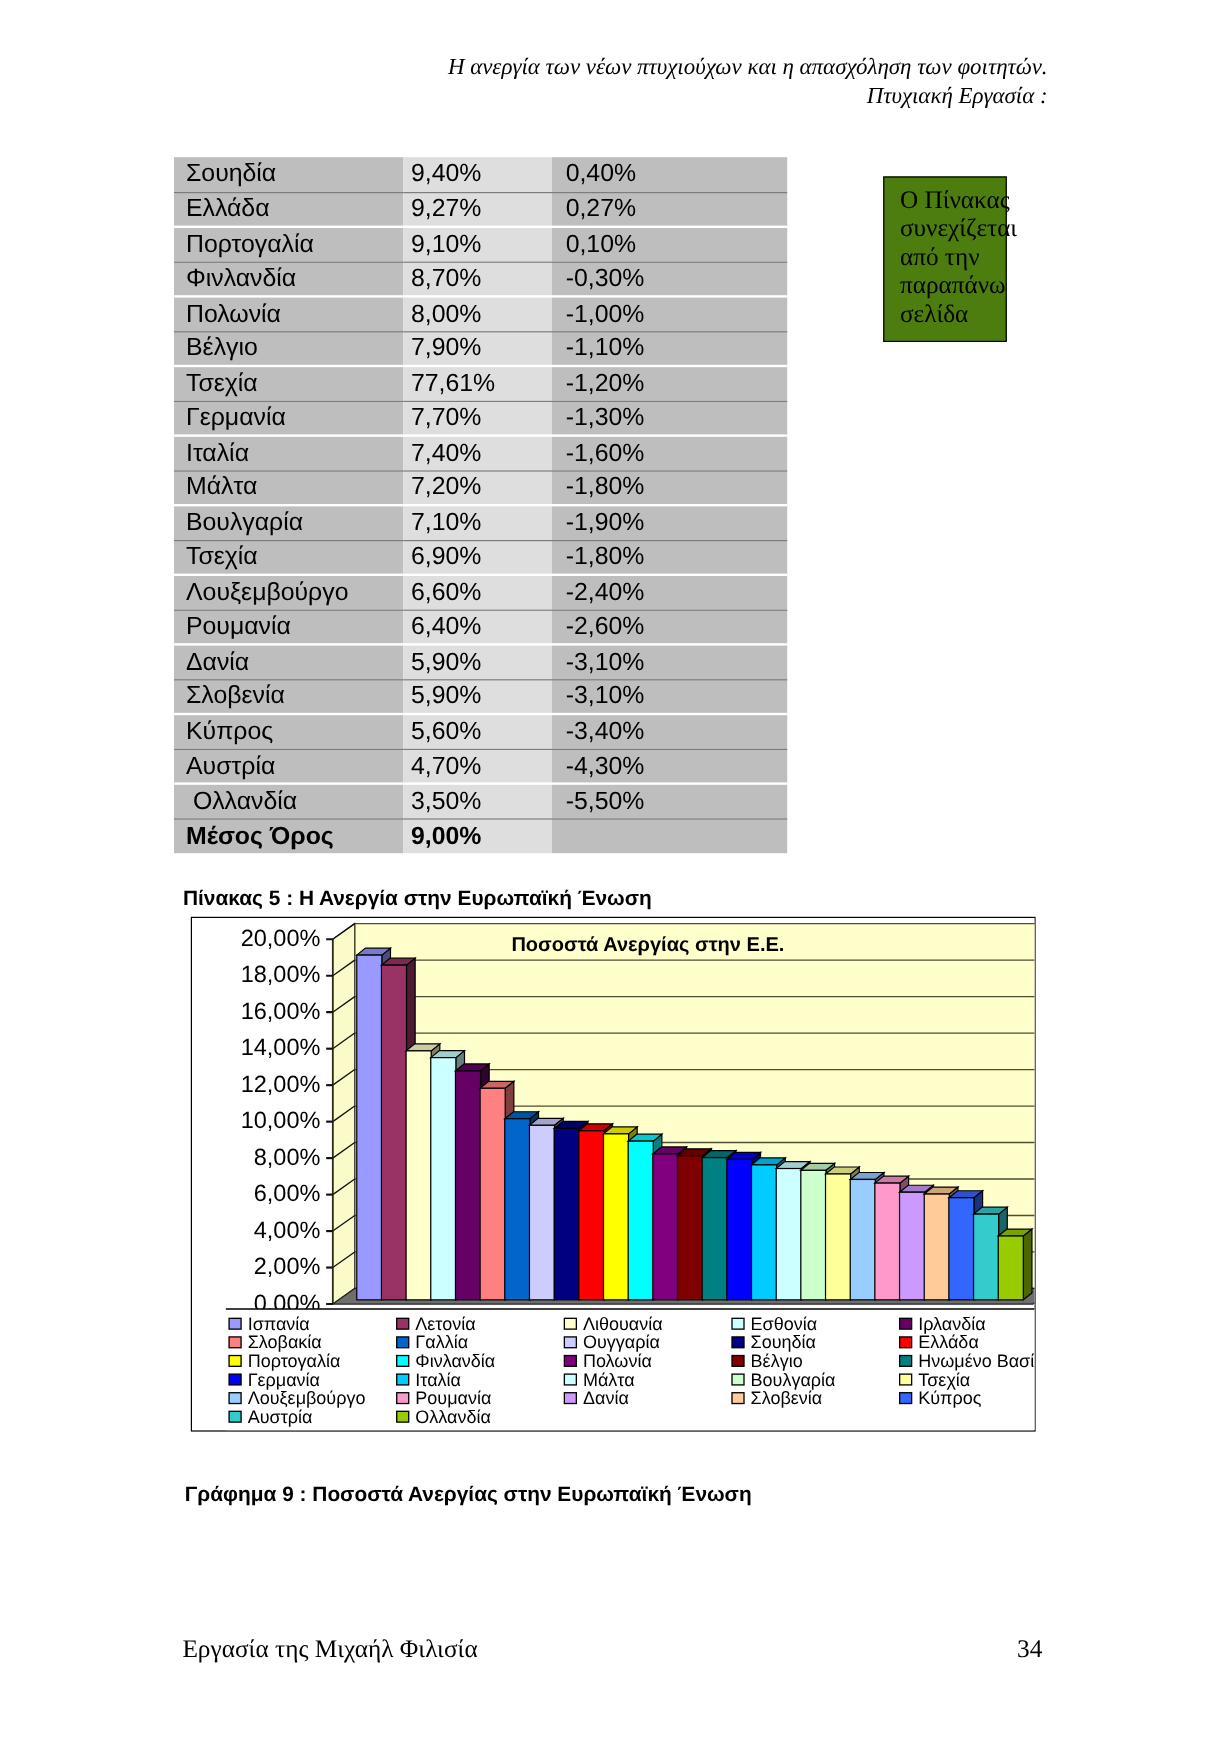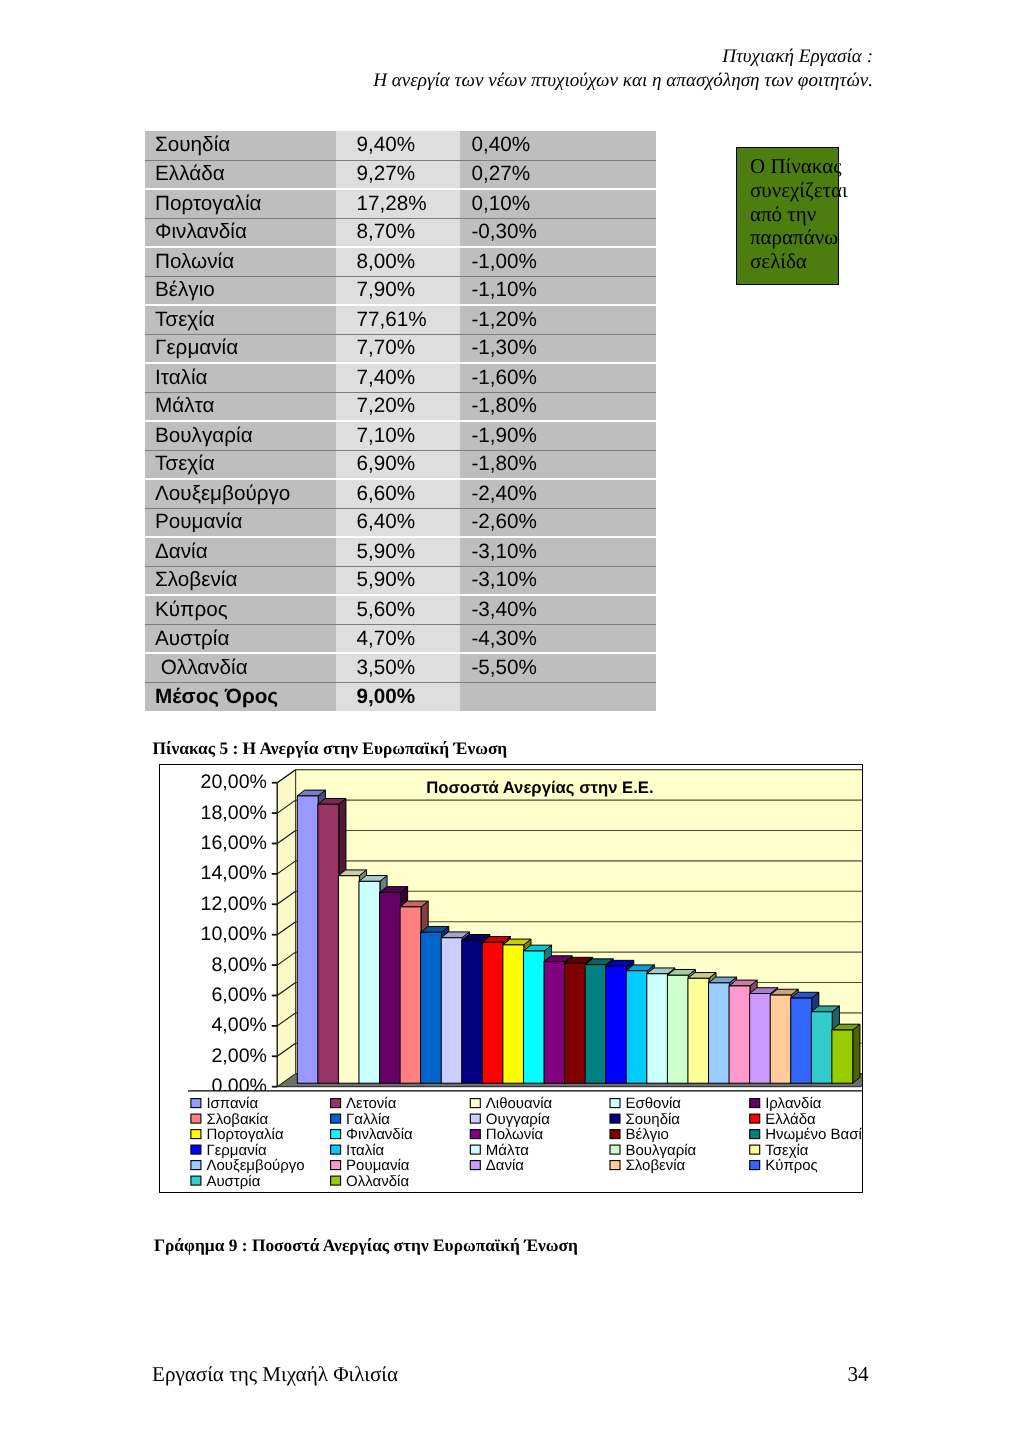--- a/index.html
+++ b/index.html
@@ -16,62 +16,62 @@
   .notebox{position:absolute;left:736px;top:146.5px;width:103px;height:138.5px;border:1.3px solid #000;
            box-sizing:border-box;background:#4d7c0f;}
   .notebox .t{position:absolute;left:13px;top:7.5px;width:104px;font-size:21px;line-height:23.75px;
            font-family:"Liberation Serif",serif;color:#000;}
 
   
   .tbl{position:absolute;left:145px;top:131px;width:511px;border-collapse:collapse;
        font-family:"Liberation Sans",sans-serif;font-size:20.7px;color:#000;}
   .tbl td{height:29.03px;padding:0;vertical-align:middle;box-sizing:border-box;white-space:pre;}
   .tbl td.c0{width:187px;background:#bebebe;padding-left:10px;}
-  .tbl td.c1{width:121px;background:#dedede;padding-left:20px;}
+  .tbl td.c1{width:121px;background:#dedede;padding-left:6px;}
   .tbl td.c2{width:191px;background:#bebebe;padding-left:11px;margin-left:46px;}
   .tbl tr.dk td{border-bottom:1.3px solid #7d7d7d;}
   .tbl tr.wh td{border-bottom:2px solid #ffffff;}
   .tbl tr.last td{border-bottom:none;}
   .tbl tr.avg td{font-weight:bold;}
 
   
-  .cap{position:absolute;font-family:Liberation Serif, serif;font-weight:bold;font-size:17.4px;color:#000;}
+  .cap{position:absolute;font-family:Liberation Sans, sans-serif;font-weight:bold;font-size:17.4px;color:#000;}
 
   
   .chart{position:absolute;left:159.2px;top:764.2px;width:703.5px;height:429.2px;border:1.2px solid #000;
          box-sizing:border-box;background:#fff;overflow:hidden;padding-left:28px;}
 
   
   .ftr{position:absolute;font-family:"Liberation Serif",serif;font-size:21.1px;color:#000000;}
 </style>
 </head>
 <body>
 
 <div class="page">
 
   <div class="hdr">
+    <div>Η ανεργία των νέων πτυχιούχων και η απασχόληση των φοιτητών.</div>
     <div>Πτυχιακή Εργασία :</div>
-    <div>Η ανεργία των νέων πτυχιούχων και η απασχόληση των φοιτητών.</div>
   </div>
 
   <table class="tbl" id="tbl">
       <tbody>
         <tr class="dk">
           <td class="c0">Σουηδία</td>
           <td class="c1">9,40%</td>
           <td class="c2">0,40%</td>
         </tr>
         <tr class="wh">
           <td class="c0">Ελλάδα</td>
           <td class="c1">9,27%</td>
           <td class="c2">0,27%</td>
         </tr>
         <tr class="dk">
           <td class="c0">Πορτογαλία</td>
-          <td class="c1">17,28%</td>
+          <td class="c1">9,10%</td>
           <td class="c2">0,10%</td>
         </tr>
         <tr class="wh">
           <td class="c0">Φινλανδία</td>
           <td class="c1">8,70%</td>
           <td class="c2">-0,30%</td>
         </tr>
         <tr class="dk">
           <td class="c0">Πολωνία</td>
           <td class="c1">8,00%</td>

